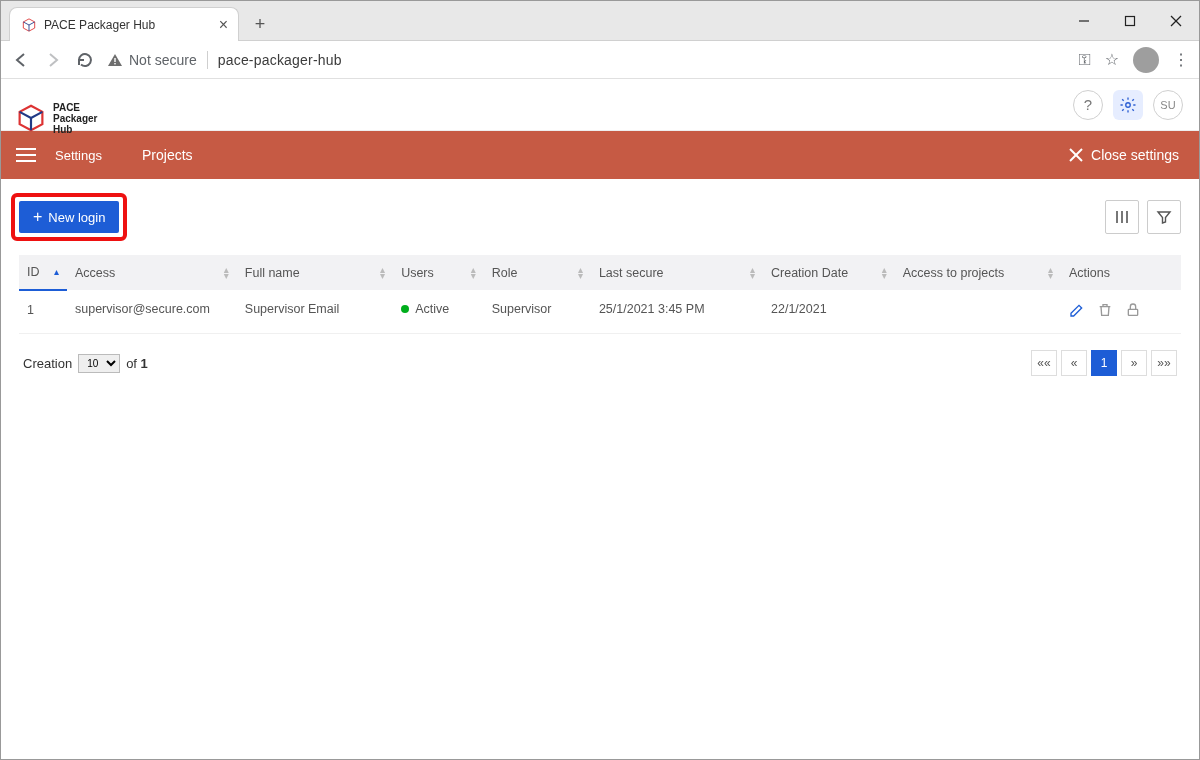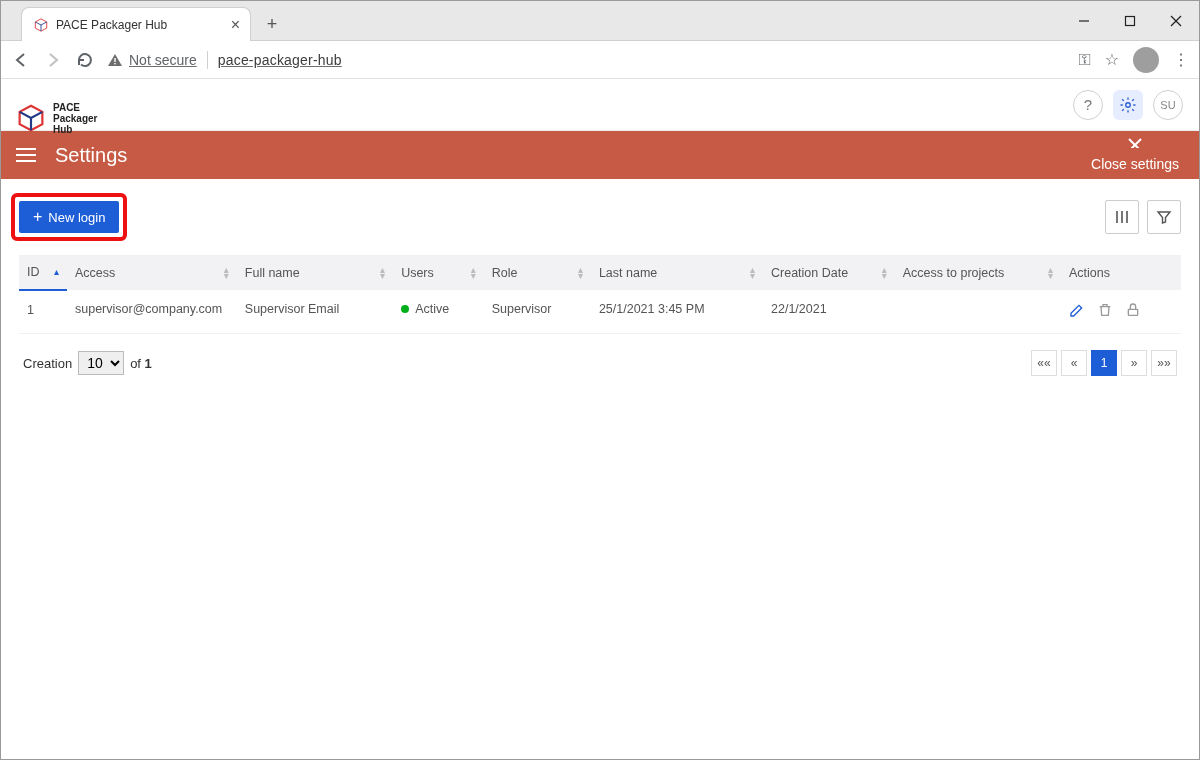--- a/index.html
+++ b/index.html
@@ -1,55 +1,55 @@
 <!DOCTYPE html>
 <html><head>
 <meta charset="utf-8">
 <style>
   * { box-sizing: border-box; margin: 0; padding: 0; }
   html, body { width: 1200px; height: 760px; font-family: 'Segoe UI', Arial, sans-serif; overflow: hidden; background: #fff; }
   body { border: 1px solid #999; }
 
   
-  .titlebar { height: 40px; background: #e8e8e8; display: flex; align-items: stretch; border-bottom: 1px solid #d0d0d0; padding-left: 12px; }
+  .titlebar { height: 40px; background: #e8e8e8; display: flex; align-items: stretch; border-bottom: 1px solid #d0d0d0; }
   .tab { display: flex; align-items: center; background: #fff; border-radius: 8px 8px 0 0; margin: 6px 0 0 8px; padding: 0 10px 0 12px; height: 34px; font-size: 12px; color: #333; gap: 8px; min-width: 230px; border-top: 1px solid #d0d0d0; border-left: 1px solid #d0d0d0; border-right: 1px solid #d0d0d0; }
   .tab .cube { width: 14px; height: 14px; }
   .tab .close { margin-left: auto; color: #555; font-size: 16px; cursor: pointer; }
   .newtab { display: flex; align-items: center; justify-content: center; width: 30px; height: 30px; margin: 8px 0 0 6px; color: #555; font-size: 18px; cursor: pointer; }
   .win-controls { margin-left: auto; display: flex; }
   .win-btn { width: 46px; display: flex; align-items: center; justify-content: center; color: #333; font-size: 14px; }
   .win-btn svg { stroke: #222; }
 
   .addrbar { height: 38px; background: #fff; display: flex; align-items: center; padding: 0 10px; gap: 12px; border-bottom: 1px solid #e0e0e0; }
   .nav-icn { width: 20px; height: 20px; display: flex; align-items: center; justify-content: center; stroke: #5f6368; cursor: pointer; }
   .nav-icn.disabled { opacity: .4; }
-  .url-zone { flex: 1; display: flex; align-items: center; gap: 10px; font-size: 14px; color: #6e6e6e; text-decoration: underline; }
+  .url-zone { flex: 1; display: flex; align-items: center; gap: 10px; font-size: 14px; color: #6e6e6e; }
   .url-zone .notsecure { display: flex; align-items: center; gap: 6px; color: #5f6368; }
   .url-zone .urltext { color: #3c3c3c; letter-spacing: .2px; }
   .right-icons { display: flex; align-items: center; gap: 14px; color: #5f6368; }
   .right-icons .avatar { width: 26px; height: 26px; border-radius: 50%; background: #9e9e9e; }
   .right-icons .key { font-size: 16px; }
 
   
   .app-header { height: 52px; display: flex; align-items: center; padding: 0 16px; border-bottom: 1px solid #eee; }
   .brand { display: flex; align-items: center; gap: 8px; margin-top: 27px; }
   .brand .cube { width: 28px; height: 28px; }
   .brand-text { font-size: 10px; line-height: 1.1; font-weight: 600; color: #222; }
   .header-actions { margin-left: auto; display: flex; align-items: center; gap: 10px; }
   .circle-btn { width: 30px; height: 30px; border: 1px solid #d0d0d0; border-radius: 50%; display: flex; align-items: center; justify-content: center; color: #777; background: #fff; cursor: pointer; font-size: 15px; }
   .gear-btn { width: 30px; height: 30px; border-radius: 6px; background: #e6edff; display: flex; align-items: center; justify-content: center; cursor: pointer; }
   .su-badge { width: 30px; height: 30px; border: 1px solid #d0d0d0; border-radius: 50%; display: flex; align-items: center; justify-content: center; font-size: 11px; color: #888; background: #fff; }
 
   
   .settings-bar { height: 48px; background: #c65a44; display: flex; align-items: stretch; color: #fff; }
   .menu-btn { width: 50px; display: flex; align-items: center; justify-content: center; cursor: pointer; }
-  .settings-title { display: flex; align-items: center; font-size: 20px; padding: 0 16px 0 4px; }
+  .settings-title { display: flex; align-items: center; font-size: 13px; padding: 0 16px 0 4px; }
   .settings-tab { display: flex; align-items: center; padding: 0 24px; font-size: 14px; color: #fff; cursor: pointer; }
   .settings-tab.active { background: #fff; color: #333; }
-  .close-settings { margin-left: auto; display: flex; align-items: center; gap: 8px; padding: 7px 20px; font-size: 14px; cursor: pointer; flex-direction: column; }
+  .close-settings { margin-left: auto; display: flex; align-items: center; gap: 8px; padding: 7px 20px; font-size: 14px; cursor: pointer; }
 
   
   .toolbar { display: flex; align-items: center; padding: 14px 18px 14px 10px; }
   .highlight-box { border: 4px solid #e11; border-radius: 6px; padding: 4px; display: inline-block; }
   .new-user-btn { background: #1d5dd6; color: #fff; border: none; padding: 8px 14px; font-size: 13px; display: flex; align-items: center; gap: 6px; cursor: pointer; border-radius: 2px; }
   .new-user-btn .plus { font-size: 16px; line-height: 1; }
   .toolbar-spacer { flex: 1; }
   .square-btn { width: 34px; height: 34px; border: 1px solid #ccc; background: #fff; display: flex; align-items: center; justify-content: center; margin-left: 8px; cursor: pointer; color: #555; border-radius: 2px; }
 
   
@@ -60,21 +60,21 @@
   .table tbody td { padding: 12px 8px; border-bottom: 1px solid #f0f0f0; vertical-align: top; }
   .id-col { border-bottom: 2px solid #1d5dd6 !important; margin-left: 44px; }
   .status-dot { width: 8px; height: 8px; border-radius: 50%; display: inline-block; margin-right: 6px; }
   .status-dot.active { background: #00ae1c; }
   .row-actions { display: flex; gap: 12px; color: #999; }
   .row-actions .ic { cursor: pointer; }
   .row-actions .edit { color: #1d5dd6; }
 
   
   .pagerow { display: flex; align-items: center; padding: 16px 22px; font-size: 13px; color: #333; }
-  .pagerow select { margin: 0 6px; padding: 2px 4px; border: 1px solid #bbb; font-size: 14px; }
+  .pagerow select { margin: 0 6px; padding: 2px 4px; border: 1px solid #bbb; font-size: 10px; }
   .pager { margin-left: auto; display: flex; gap: 4px; }
   .pg { min-width: 26px; height: 26px; border: 1px solid #ddd; display: flex; align-items: center; justify-content: center; font-size: 12px; color: #555; cursor: pointer; padding: 0 4px; background: #fff; }
   .pg.active { background: #1d5dd6; color: #fff; border-color: #1d5dd6; }
 
   th.col-id { width: 48px; }
   th.col-actions { width: 120px; }
 
   .divider-v { width: 1px; height: 18px; background: #cfcfcf; }
 </style>
 </head>
@@ -175,20 +175,21 @@
 
 <div class="settings-bar">
   <div class="menu-btn">
     <svg width="22" height="18">
         <line x1="1" y1="3" x2="21" y2="3" stroke="#fff" stroke-width="2"></line>
         <line x1="1" y1="9" x2="21" y2="9" stroke="#fff" stroke-width="2"></line>
         <line x1="1" y1="15" x2="21" y2="15" stroke="#fff" stroke-width="2"></line>
       </svg>
   </div>
   <div class="settings-title">Settings</div>
+  <div class="settings-tab">Projects</div>
   <div class="close-settings">
     <svg width="14" height="14">
         <line x1="1" y1="1" x2="13" y2="13" stroke="#fff" stroke-width="2"></line>
         <line x1="13" y1="1" x2="1" y2="13" stroke="#fff" stroke-width="2"></line>
       </svg>
     <span>Close settings</span>
   </div>
 </div>
 
 <div class="toolbar">
@@ -214,30 +215,30 @@
 </div>
 
 <table class="table">
   <thead>
     <tr>
       <th class="col-id id-col"><span>ID</span><span class="sort-icn asc">▴</span></th>
       <th><span>Access</span><span class="sort-icn">▴<br>▾</span></th>
       <th><span>Full name</span><span class="sort-icn">▴<br>▾</span></th>
       <th><span>Users</span><span class="sort-icn">▴<br>▾</span></th>
       <th><span>Role</span><span class="sort-icn">▴<br>▾</span></th>
-      <th><span>Last name</span><span class="sort-icn">▴<br>▾</span></th>
+      <th><span>Last secure</span><span class="sort-icn">▴<br>▾</span></th>
       <th><span>Creation Date</span><span class="sort-icn">▴<br>▾</span></th>
       <th><span>Access to projects</span><span class="sort-icn">▴<br>▾</span></th>
       <th class="col-actions"><span>Actions</span></th>
     </tr>
   </thead>
   <tbody>
     <tr>
       <td>1</td>
-      <td style="max-width:120px;word-break:break-all;">supervisor@company.com</td>
+      <td style="max-width:120px;word-break:break-all;">supervisor@secure.com</td>
       <td>Supervisor Email</td>
       <td><span class="status-dot active"></span><span>Active</span></td>
       <td>Supervisor</td>
       <td>25/1/2021 3:45 PM</td>
       <td>22/1/2021</td>
       <td></td>
       <td>
         <div class="row-actions">
           <span class="ic edit"><svg width="16" height="16" viewBox="0 0 24 24" fill="none" stroke="#1d5dd6" stroke-width="2">
                 <path d="M3 17l12-12 4 4-12 12H3v-4z"></path>

